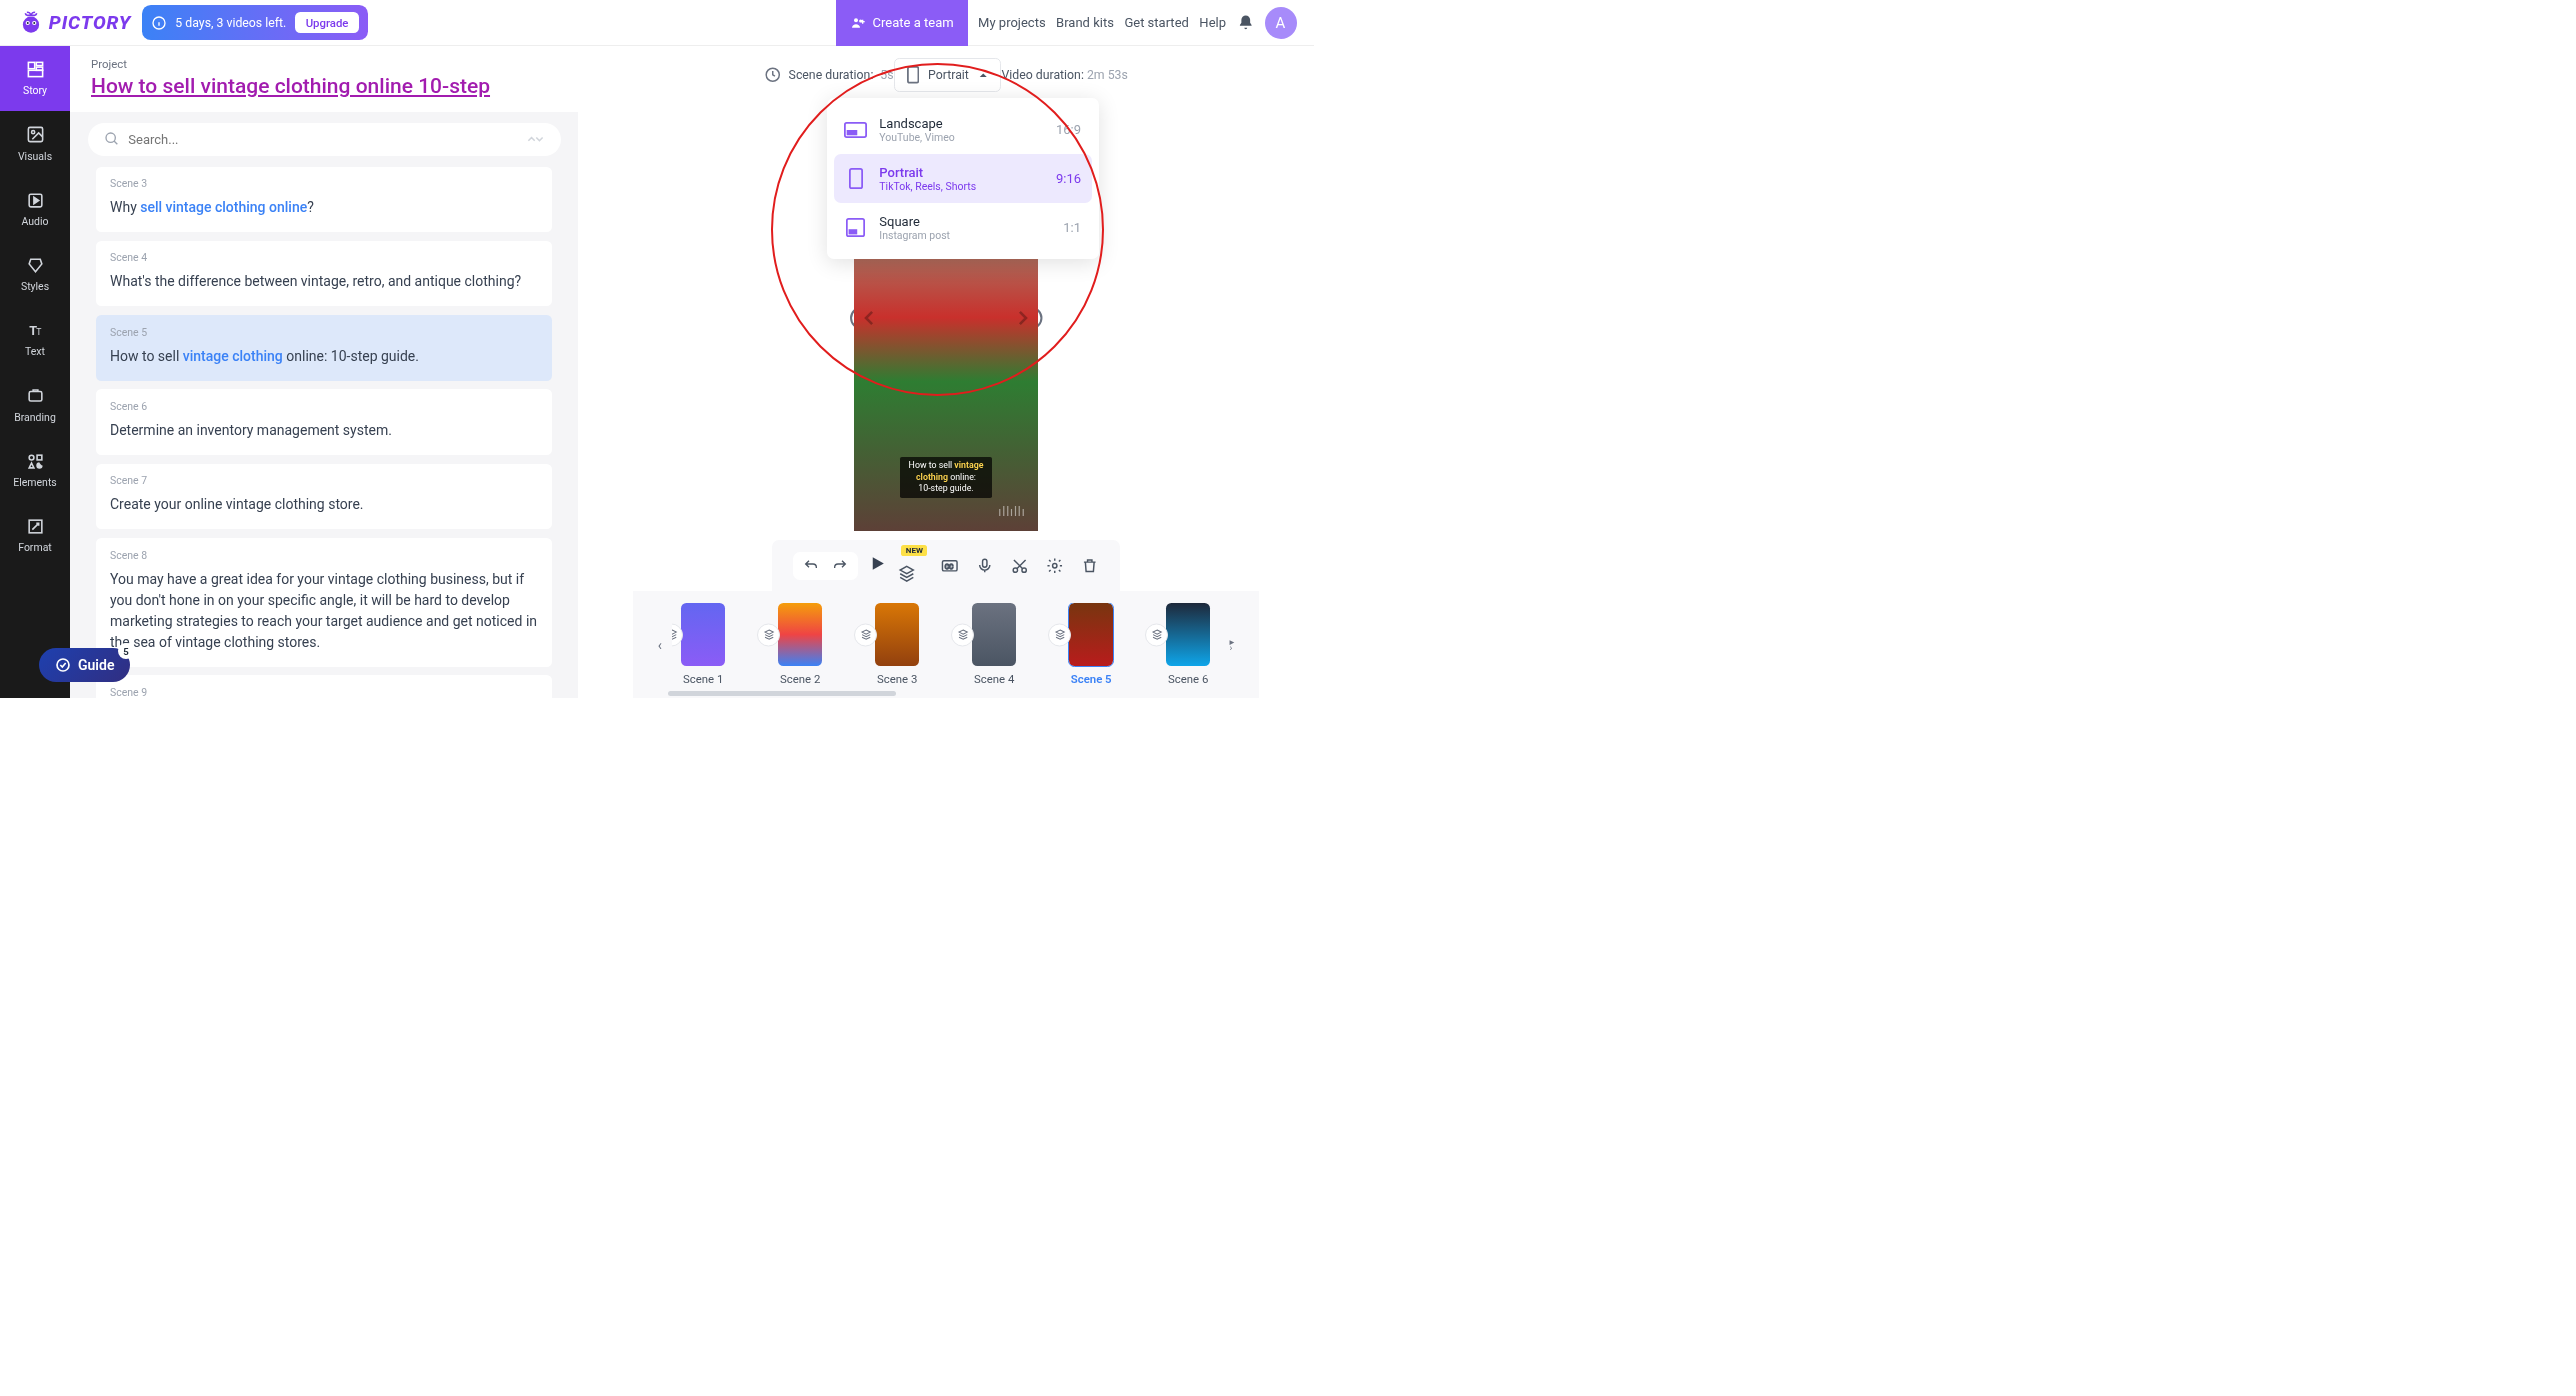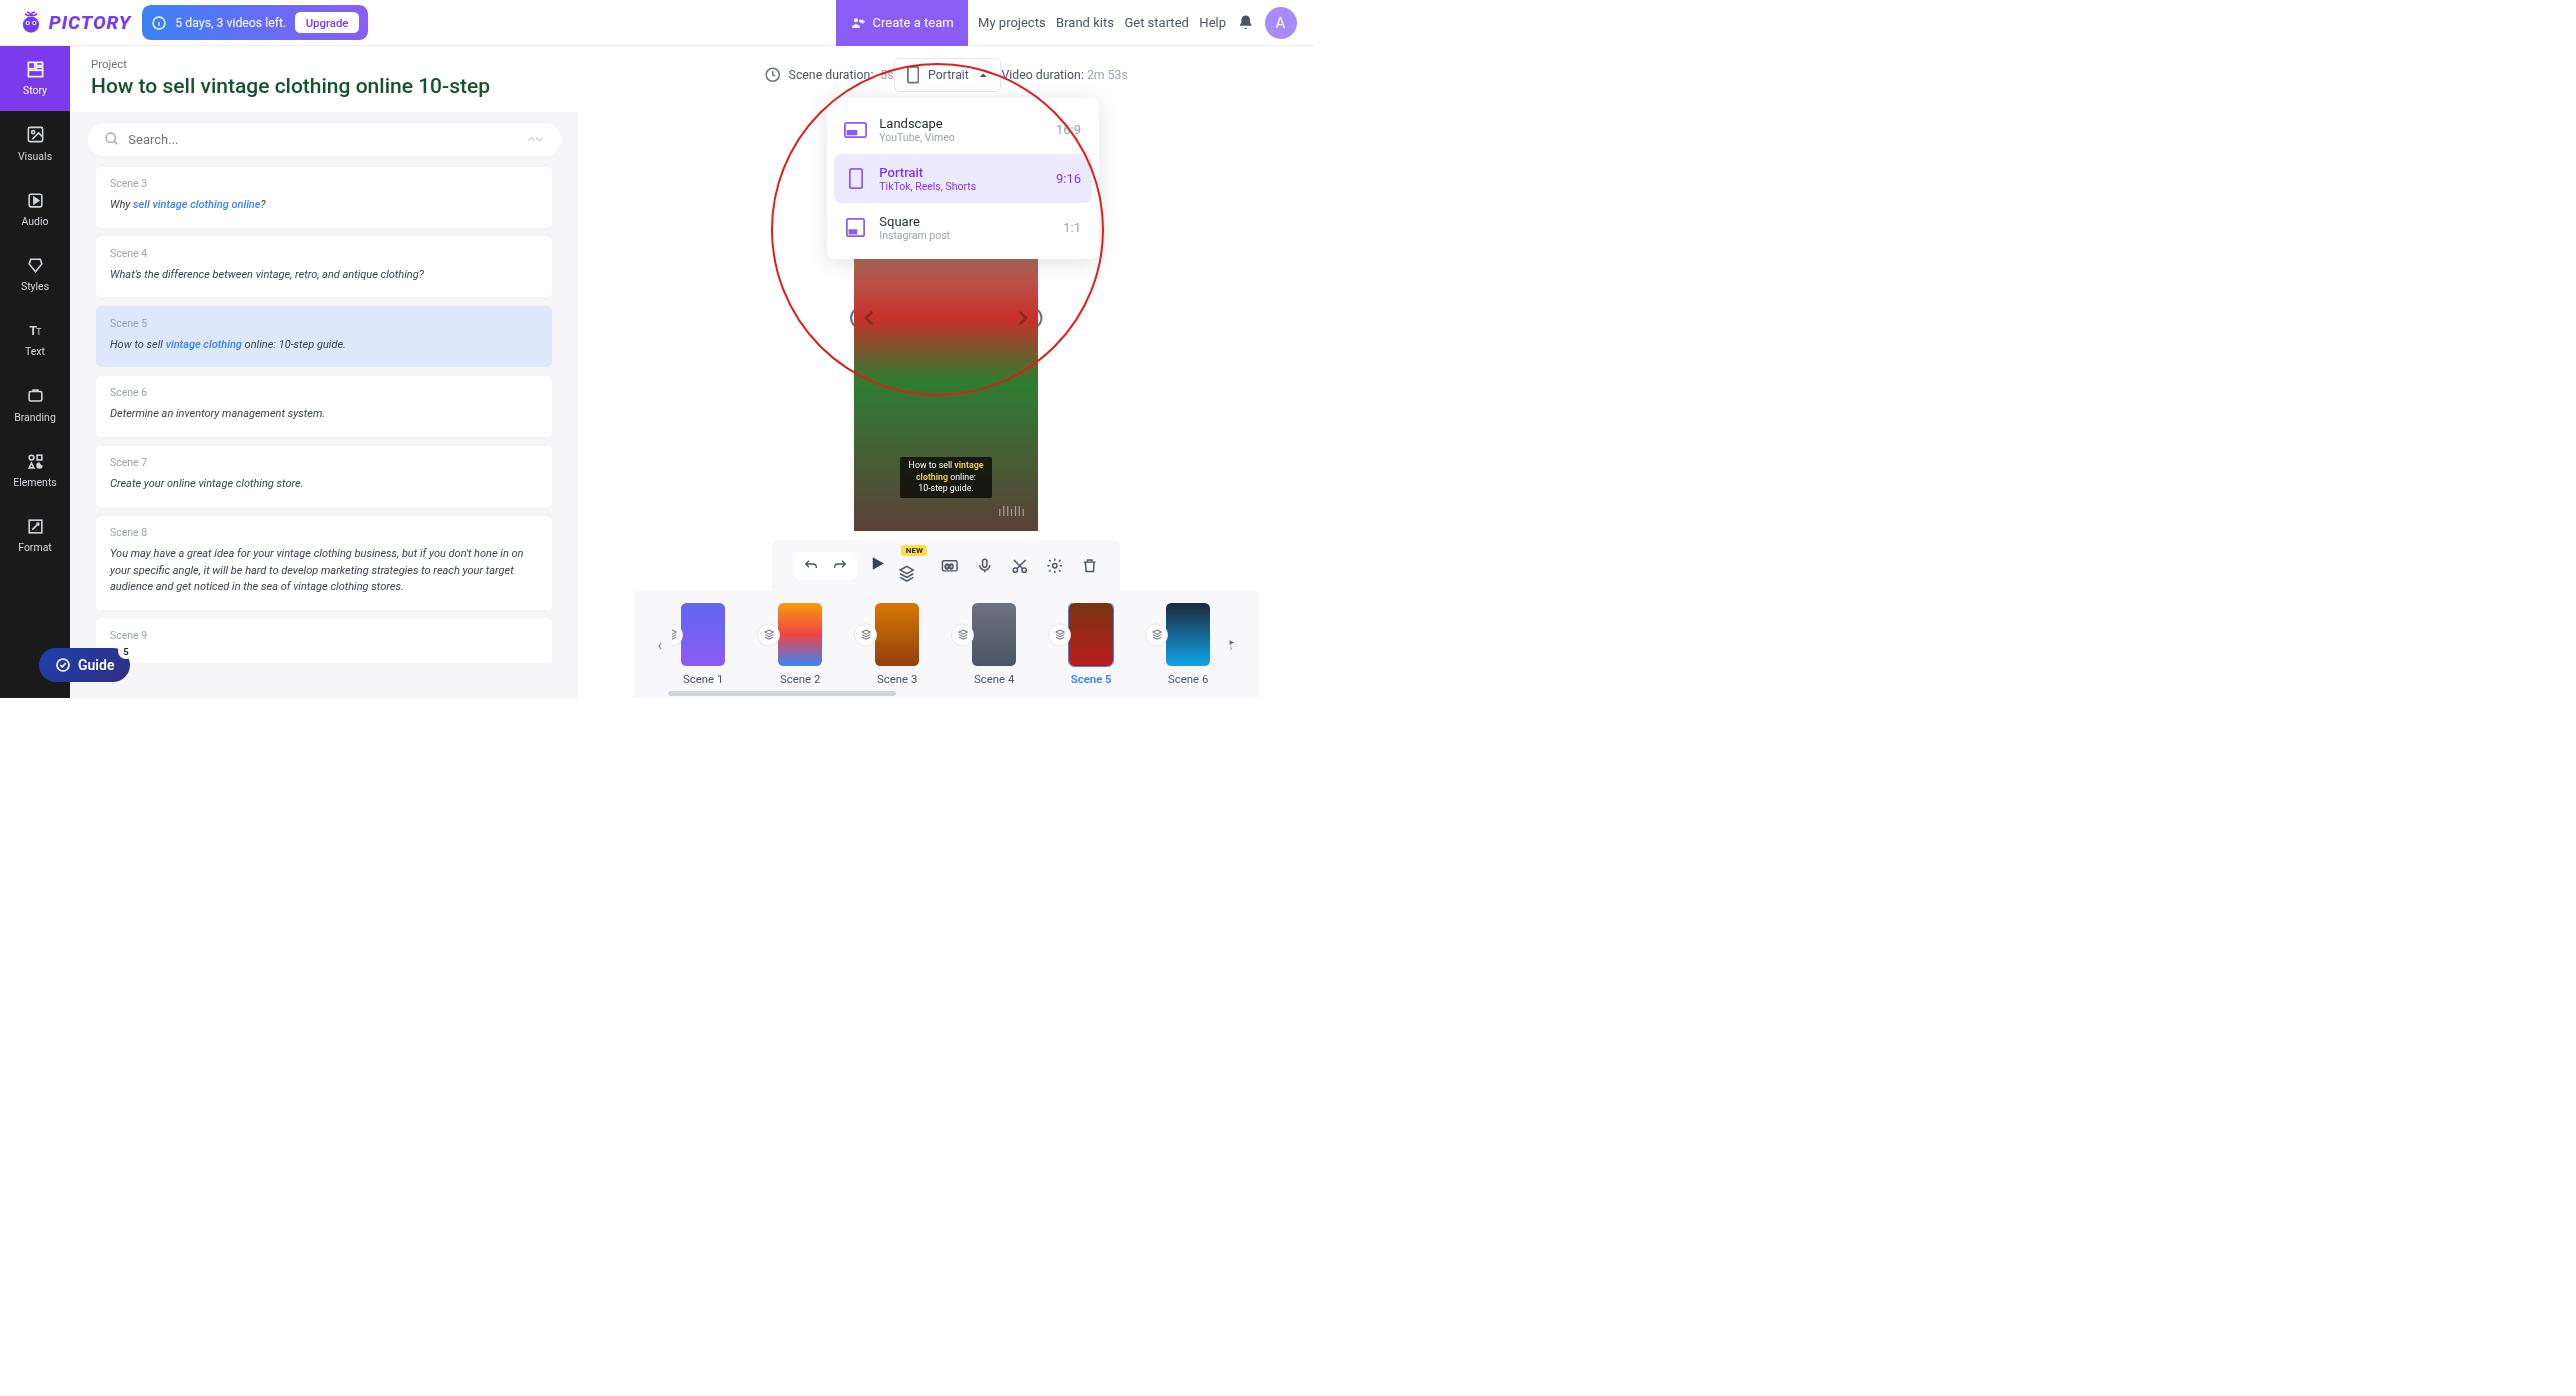--- a/index.html
+++ b/index.html
@@ -24,30 +24,30 @@
 
 .rail { width: 70px; background: #1a1a1a; display: flex; flex-direction: column; }
 .rail-item { display: flex; flex-direction: column; align-items: center; justify-content: center; padding: 14px 0; color: #d1d5db; font-size: 10.5px; gap: 5.3px; cursor: pointer; }
 .rail-item.active { background: #7c3aed; color: #fff; }
 .rail-item svg { width: 19px; height: 19px; }
 
 
 .scenes-col { width: 508px; background: #f5f5f7; display: flex; flex-direction: column; position: relative; }
 .project-header { background: #fff; padding: 10.5px 21px 14px; }
 .project-label { font-size: 11.4px; color: #6b7280; margin-bottom: 3.5px; }
-.project-title { font-size: 21px; font-weight: 500; color: #14532d; }
+.project-title { font-size: 21px; font-weight: 500; color: #a21caf; text-decoration: underline; }
 .search-row { padding: 10.5px 17.5px; }
 .search-box { background: #fff; border-radius: 21px; padding: 8.8px 16px; display: flex; align-items: center; gap: 8.8px; color: #9ca3af; position: relative; }
 .search-box input { border: none; outline: none; flex: 1; font-size: 13px; background: transparent; }
 .search-chev { position: absolute; right: 16px; color: #d1d5db; }
 .scenes-list { flex: 1; overflow-y: auto; padding: 0 26px 17.5px; }
 .scene-card { background: #fff; border-radius: 5.3px; padding: 10.5px 14px 14px; margin-bottom: 8.8px; }
 .scene-card.selected { background: #dde8fa; }
 .scene-label { font-size: 10.5px; color: #9ca3af; margin-bottom: 7px; }
-.scene-text { font-size: 11px; color: #374151; line-height: 1.5; font-style: italic; }
+.scene-text { font-size: 14px; color: #374151; line-height: 1.5; }
 .scene-text .hl { color: #3b82f6; font-weight: 500; }
 
 
 .preview-col { flex: 1; background: #fff; display: flex; flex-direction: column; position: relative; align-items: center; }
 .top-actions { position: absolute; top: -40px; right: 17.5px; display: flex; gap: 8.8px; }
 .btn-outline { border: 0.9px solid #8b5cf6; color: #8b5cf6; background: #fff; padding: 6.1px 16px; border-radius: 5.3px; font-size: 13px; cursor: pointer; }
 .btn-primary { background: #8b5cf6; color: #fff; border: none; padding: 6.1px 16px; border-radius: 5.3px; font-size: 13px; cursor: pointer; }
 .duration-bar { display: flex; align-items: center; justify-content: space-between; padding: 12.3px 21px; font-size: 12.3px; color: #4b5563; }
 .duration-left { display: flex; align-items: center; gap: 7px; }
 .format-dd { border: 0.9px solid #e5e7eb; border-radius: 5.3px; padding: 7px 12.3px; display: flex; align-items: center; gap: 8.8px; cursor: pointer; font-size: 12.3px; position: relative; }

